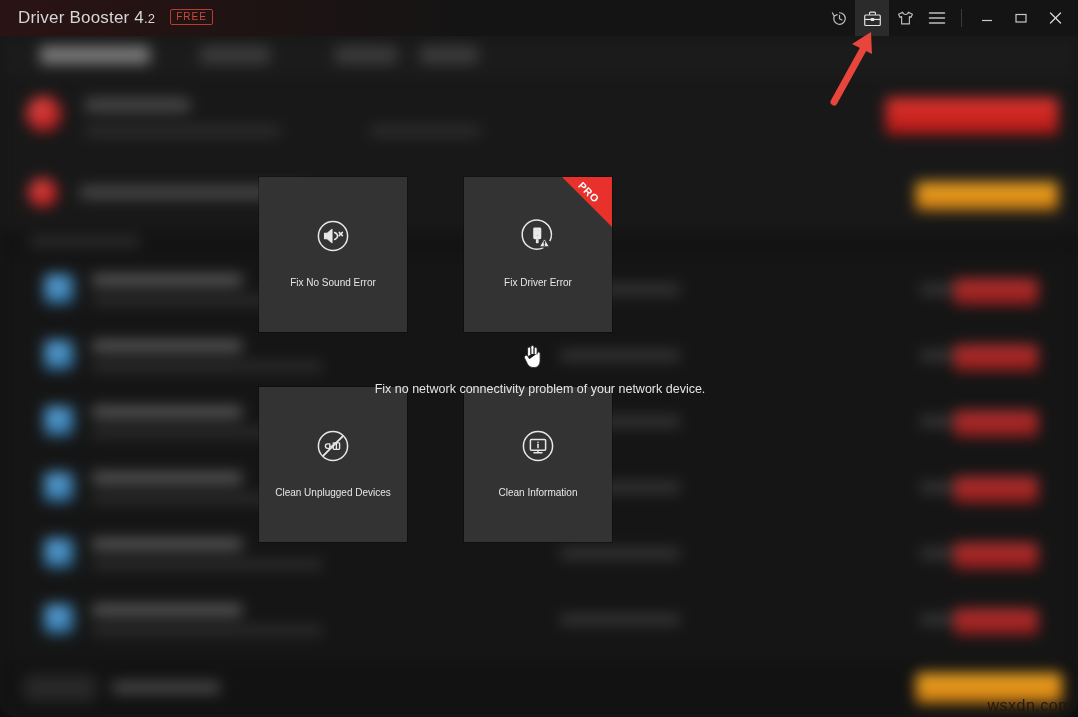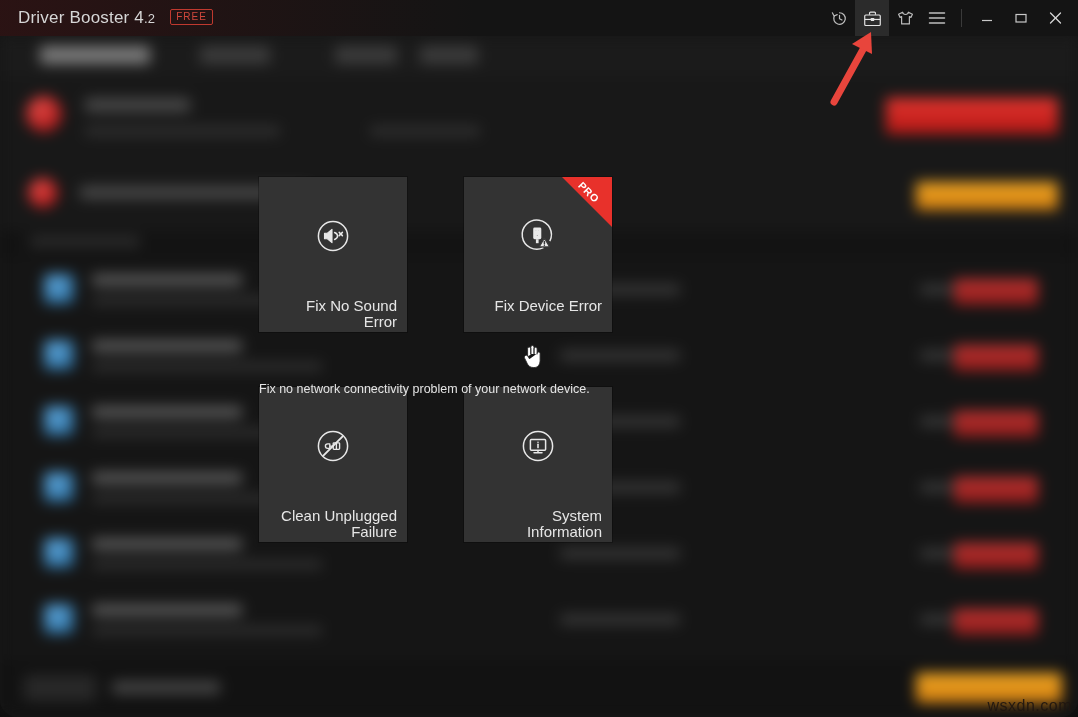--- a/index.html
+++ b/index.html
@@ -231,24 +231,24 @@
     box-shadow: 0 0 0 1px rgba(0,0,0,.25);
   }
   .tile.hovered { background: #6a6a6a; }
   .tile-icon {
     margin-top: 38px;
     width: 42px;
     height: 42px;
     display: flex; align-items: center; justify-content: center;
   }
   .tile-label {
-    margin-top: 41px;
-    font-size: 15px;
+    margin-top: 18px;
+    font-size: 10px;
     color: #e6e6e6;
-    text-align: right;
+    text-align: center;
     line-height: 16px;
     width: 128px;
   }
   .pro-ribbon {
     position: absolute;
     right: -1px; top: -1px;
     width: 52px; height: 52px;
     overflow: hidden;
     pointer-events: none;
   }
@@ -270,21 +270,21 @@
     font-weight: bold;
     letter-spacing: .6px;
     text-align: center;
   }
 
   .tooltip-text {
     position: absolute;
     left: 259px;
     top: 344px;
     width: 562px;
-    text-align: left;
+    text-align: center;
     font-size: 12.5px;
     line-height: 18px;
     color: #e4e4e4;
   }
 
   .cursor {
     position: absolute;
     left: 521px;
     top: 307px;
     z-index: 36;
@@ -493,57 +493,57 @@
                 <rect x="20.6" y="14.6" width="2.1" height="1.8"></rect>
                 <path d="M20.25 18.3 22.1 21.4h-3.7Z"></path>
               </g>
               <path d="M27.4 23.1 32.6 31.9H22.2Z" fill="#ededed" stroke="#3a3a3a" stroke-width="1.1" stroke-linejoin="round"></path>
               <g stroke="#3a3a3a" stroke-width="1.5" stroke-linecap="round">
                 <line x1="27.4" y1="26.4" x2="27.4" y2="28.8"></line>
                 <line x1="27.4" y1="30.2" x2="27.4" y2="30.3"></line>
               </g>
             </svg>
           </div>
-          <div class="tile-label">Fix Device Error</div>
+          <div class="tile-label">Fix Driver Error</div>
         </div>
       </div>
 
       <div class="tile-row" style="margin-top:55px;">
 
 
         <div class="tile">
           <div class="tile-icon">
             <svg width="42" height="42" viewBox="0 0 42 42" fill="none" stroke="#e8e8e8" stroke-width="1.5">
               <circle cx="21" cy="21" r="14.6"></circle>
               <g stroke-width="1.35">
                 <rect x="21.2" y="17.8" width="6.4" height="6.6" rx=".8"></rect>
                 <line x1="24.4" y1="17.8" x2="24.4" y2="24.4"></line>
                 <path d="M21.2 21.1h-3.4" stroke-linecap="round"></path>
                 <path d="M17.8 18.9h-2.2a2.2 2.2 0 0 0 0 4.4h2.2Z" stroke-linejoin="round"></path>
               </g>
               <line x1="11.6" y1="30.4" x2="30.4" y2="11.6" stroke-width="1.9" stroke-linecap="round"></line>
             </svg>
           </div>
-          <div class="tile-label">Clean Unplugged Failure</div>
+          <div class="tile-label">Clean Unplugged Devices</div>
         </div>
 
         <div class="tile">
           <div class="tile-icon">
             <svg width="42" height="42" viewBox="0 0 42 42" fill="none" stroke="#e8e8e8" stroke-width="1.5">
               <circle cx="21" cy="21" r="14.6"></circle>
               <rect x="13.4" y="14.6" width="15.2" height="10.6" rx="1"></rect>
               <line x1="21" y1="25.2" x2="21" y2="27.6"></line>
               <line x1="17" y1="27.8" x2="25" y2="27.8" stroke-linecap="round"></line>
               <g stroke-linecap="round" stroke-width="1.6">
                 <line x1="21" y1="17.2" x2="21" y2="17.3"></line>
                 <line x1="21" y1="19.2" x2="21" y2="22.6"></line>
               </g>
             </svg>
           </div>
-          <div class="tile-label">System Information</div>
+          <div class="tile-label">Clean Information</div>
         </div>
       </div>
     </div>
 
     <div class="tooltip-text">Fix no network connectivity problem of your network device.</div>
 
     <div class="cursor">
       <svg width="22" height="28" viewBox="0 0 22 28" fill="#ffffff" stroke="#2a2a2a" stroke-width="0.9" stroke-linejoin="round">
         <path d="M6.6 13.2V5.6a1.6 1.6 0 0 1 3.2 0v6.1m0-.6V4.1a1.6 1.6 0 0 1 3.2 0v7m0-.4V5.8a1.55 1.55 0 0 1 3.1 0v5.6m0-.9a1.5 1.5 0 0 1 3 0v6.9c0 4.2-2.3 7.2-6.3 7.2-4.2 0-5.7-2.2-6.7-4.3l-2.5-5.1c-.6-1.2 0-2.3 1.1-2.8 1-.4 1.9.1 2.4 1l1.5 2.6"></path>
       </svg>

